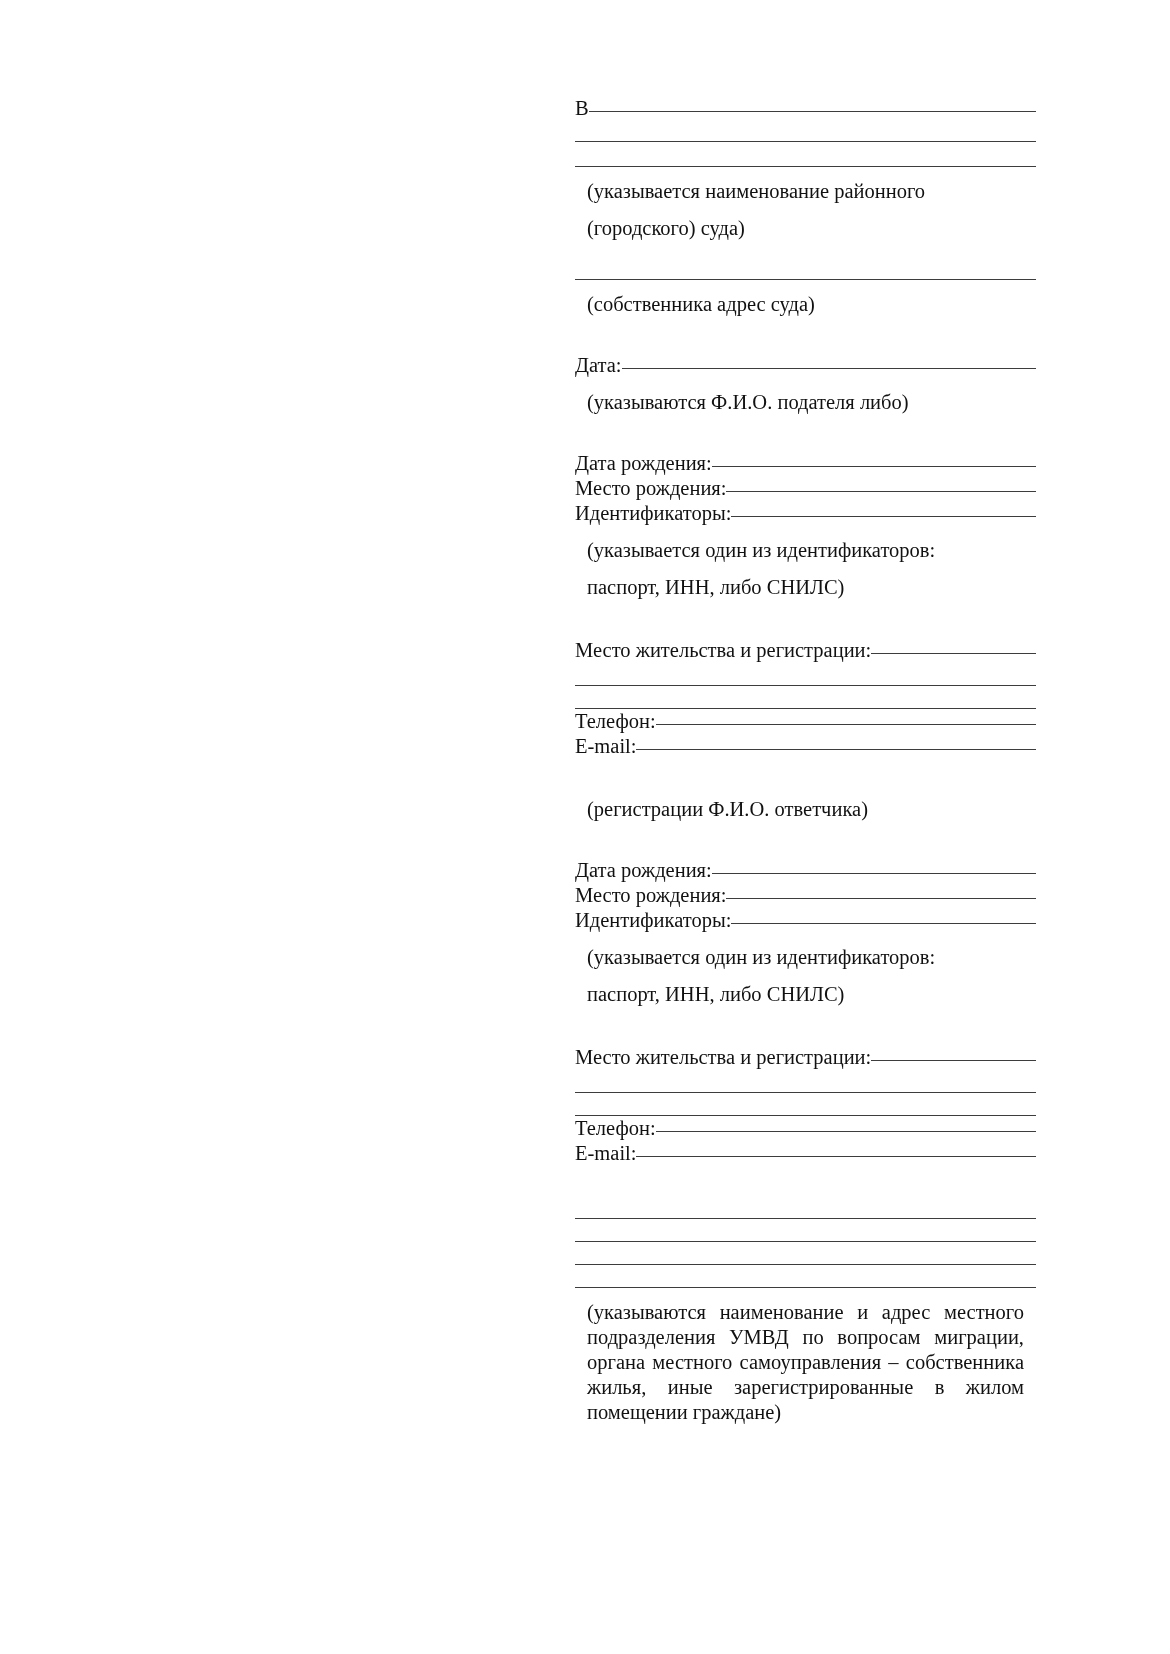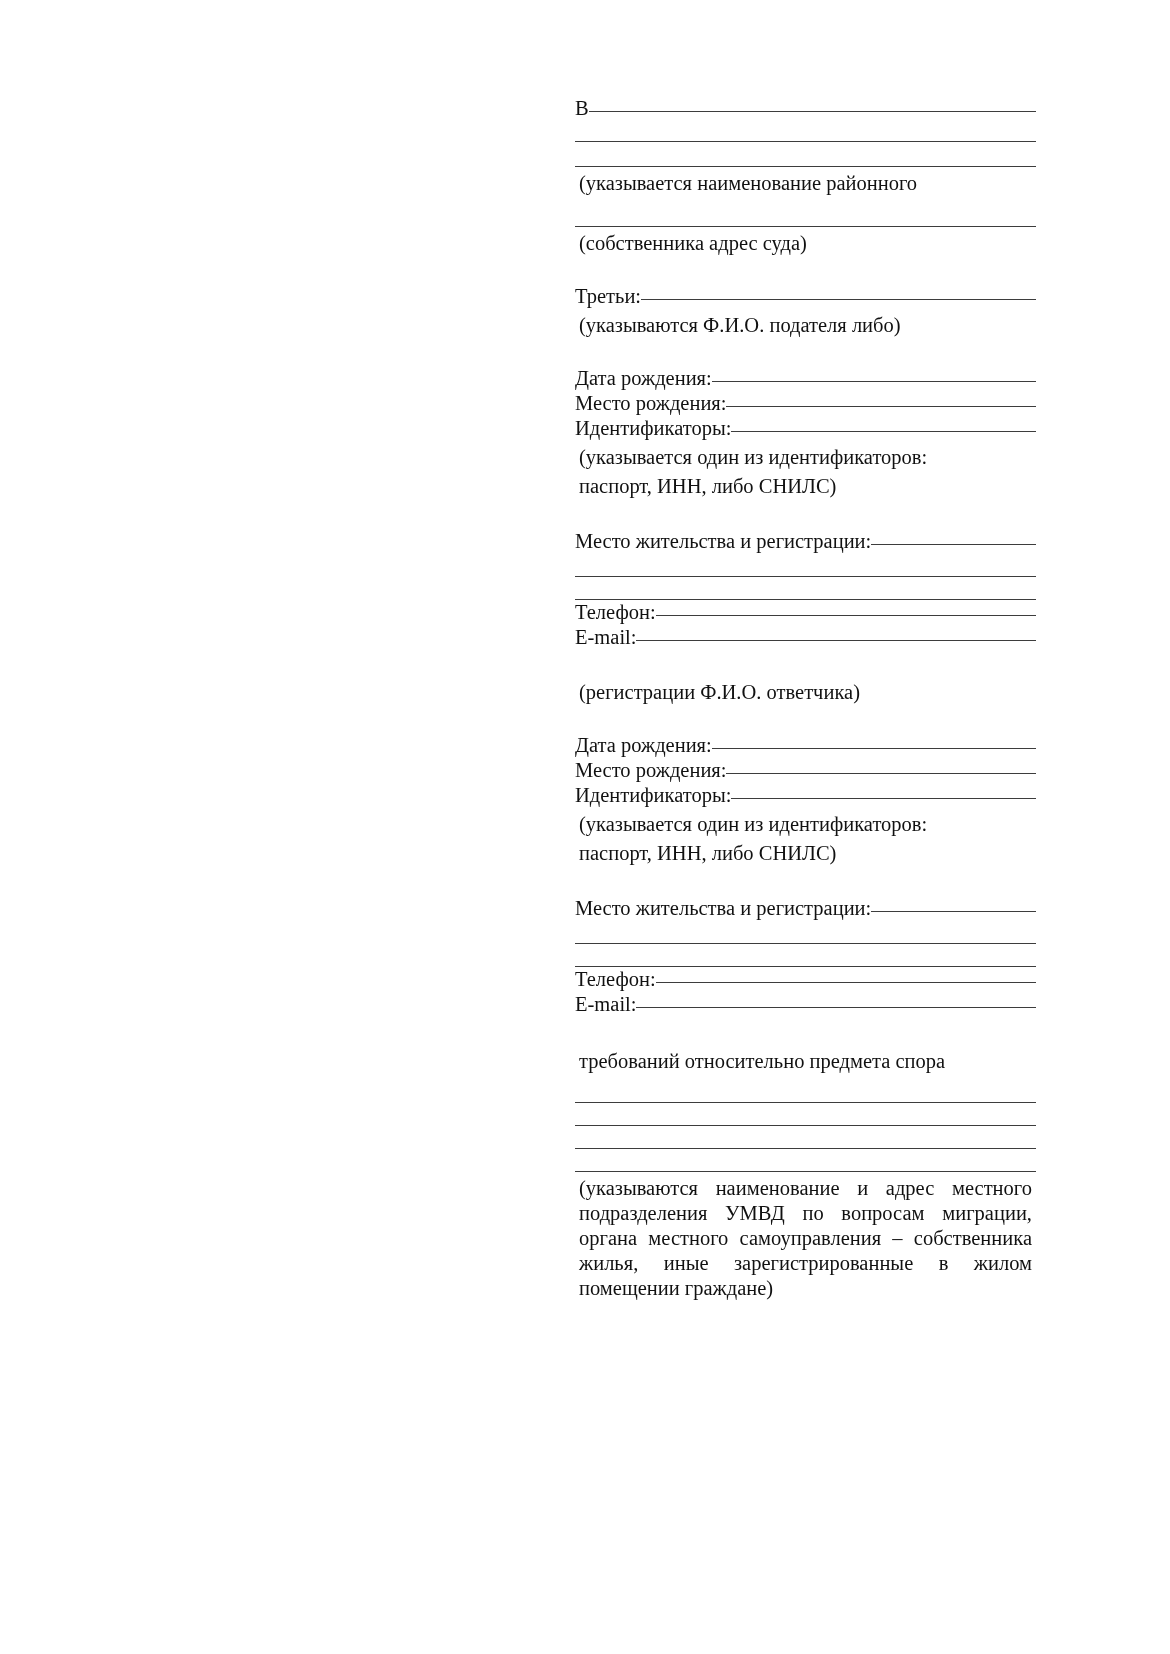--- a/index.html
+++ b/index.html
@@ -24,21 +24,21 @@
     top: 96px;
     width: 461px;
     font-size: 20.5px;
     line-height: 25px;
     color: #111111;
   }
   
   .para {
     text-align: justify;
     text-align-last: left;
-    margin: 4px;
+    margin: 12px;
     white-space: pre-wrap;
   }
   .para.just-all {
     text-align: justify;
   }
   .line-row {
     display: flex;
     align-items: baseline;
     width: 100%;
   }
@@ -76,29 +76,30 @@
     <div class="line-row">
       <span class="lbl">В</span>
       <span class="fill"></span>
     </div>
     <div class="sp20"></div>
     <div class="rule"></div>
     <div class="sp24"></div>
     <div class="rule"></div>
 
     <div class="para just-all">(указывается наименование районного</div>
+    <div class="para">(городского) суда)</div>
 
     <div class="sp26"></div>
     <div class="rule"></div>
     <div class="para">(собственника адрес суда)</div>
 
     <div class="sp24"></div>
 
     <div class="line-row">
-      <span class="lbl">Третьи:</span>
+      <span class="lbl">Дата:</span>
       <span class="fill"></span>
     </div>
     <div class="para">(указываются Ф.И.О. подателя либо)</div>
 
     <div class="sp24"></div>
 
     <div class="line-row">
       <span class="lbl">Дата рождения:</span>
       <span class="fill"></span>
     </div>
@@ -169,21 +170,20 @@
       <span class="lbl">Телефон:</span>
       <span class="fill"></span>
     </div>
     <div class="line-row">
       <span class="lbl">E-mail:</span>
       <span class="fill"></span>
     </div>
 
     <div class="sp28"></div>
 
-    <div class="para">требований относительно предмета спора</div>
 
     <div class="sp24"></div>
     <div class="rule"></div>
     <div class="sp22"></div>
     <div class="rule"></div>
     <div class="sp22"></div>
     <div class="rule"></div>
     <div class="sp22"></div>
     <div class="rule"></div>
 

